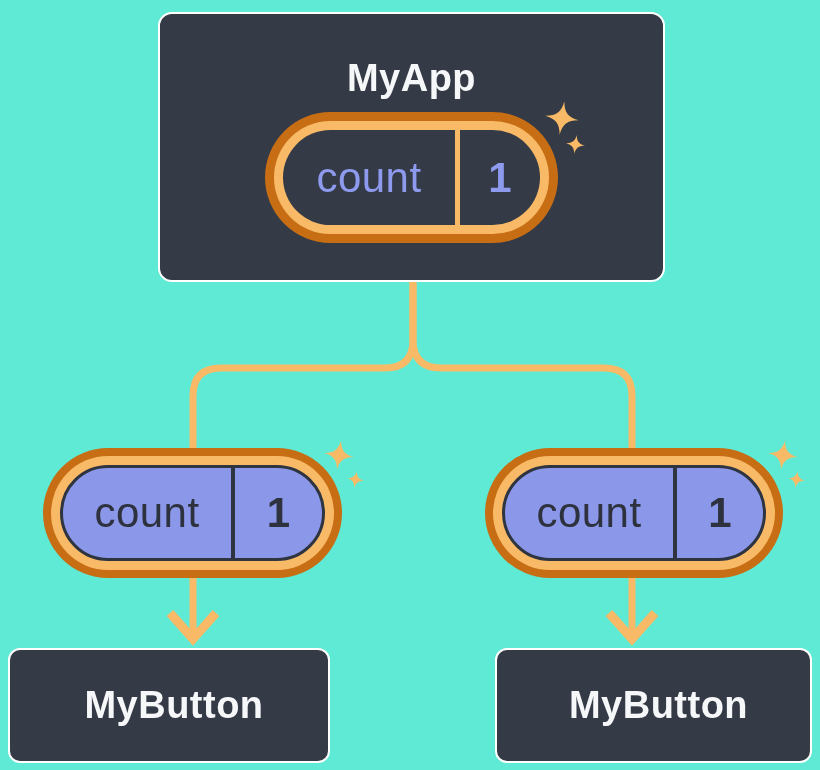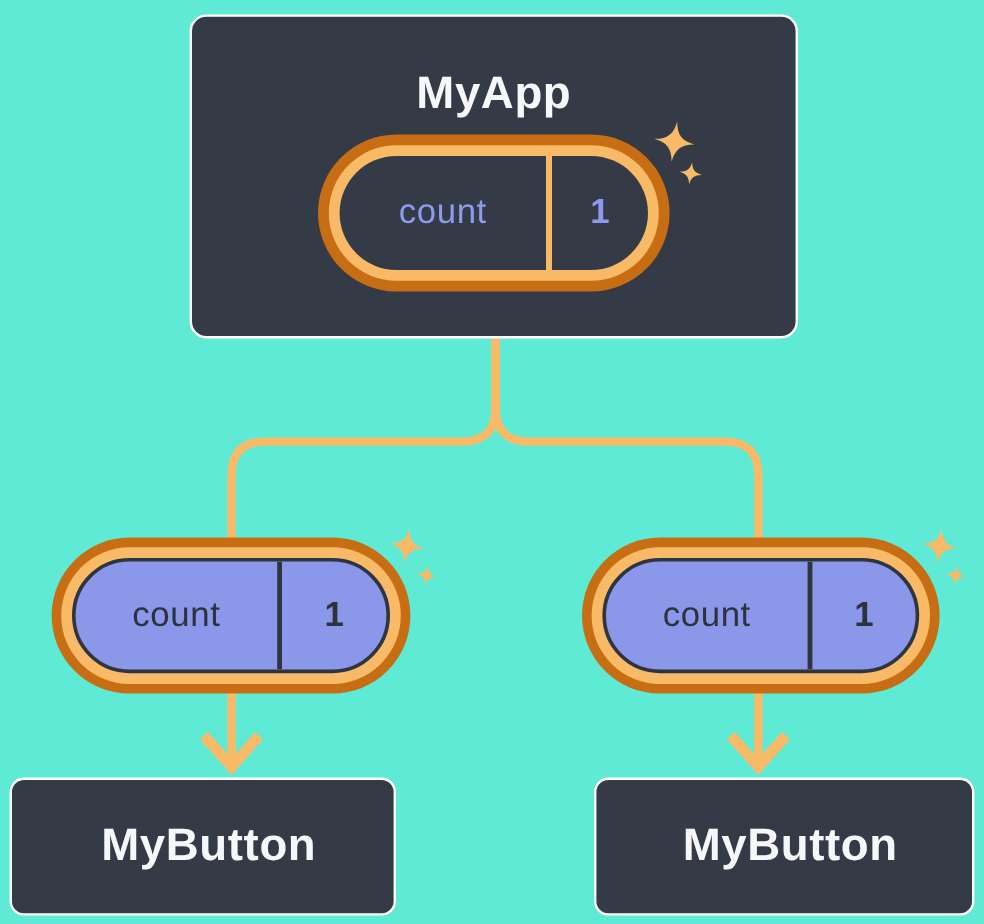--- a/index.html
+++ b/index.html
@@ -64,21 +64,21 @@
   .pill-state .pill-core{ background:#343A46; }
   .pill-state .cell{ color:#8D9AEE; }
   .pill-state .divider{ width:5px; background:#F9BA67; }
   
   .pill-prop .pill-core{ background:#8B97E8; border:3px solid #2E3440; }
   .pill-prop .cell{ color:#2D323E; }
   .pill-prop .divider{ width:4px; background:#2E3440; }
 
   .cell{
     display:flex;align-items:center;justify-content:center;
-    font-size:29px;
+    font-size:42px;
     line-height:1;
   }
   .cell.label{ font-weight:500; letter-spacing:.5px; }
   .cell.value{ font-weight:700; }
   .pill-state .cell.label{ font-weight:400; }
 
   .sparkle{ position:absolute; z-index:3; }
 </style>
 </head>
 <body>

